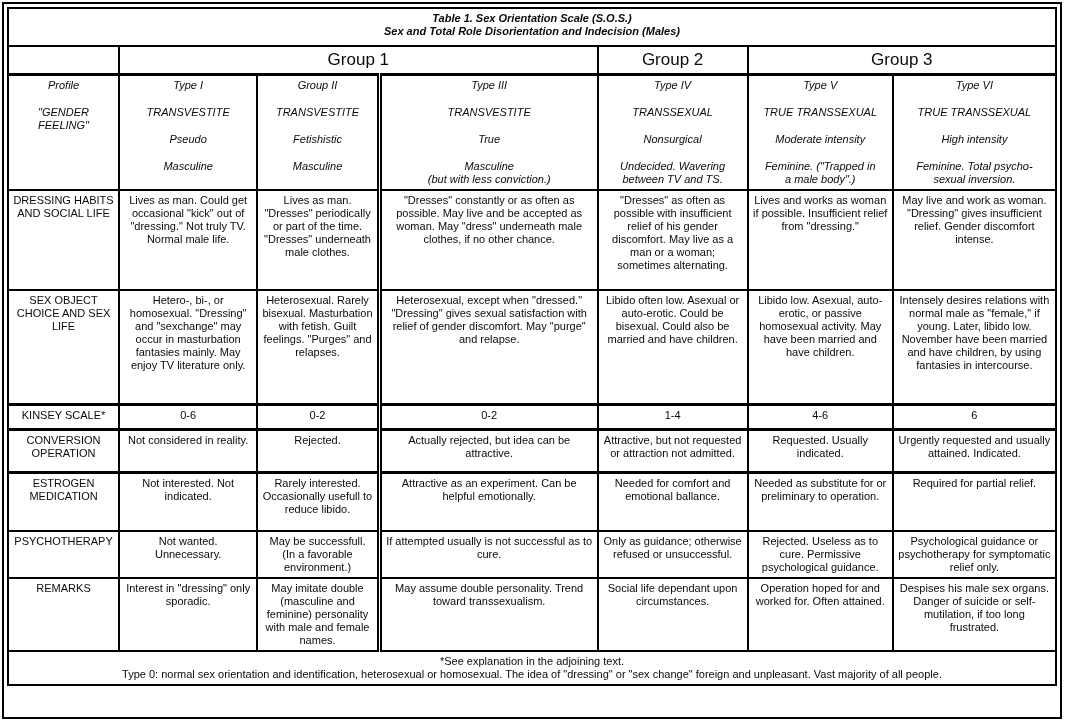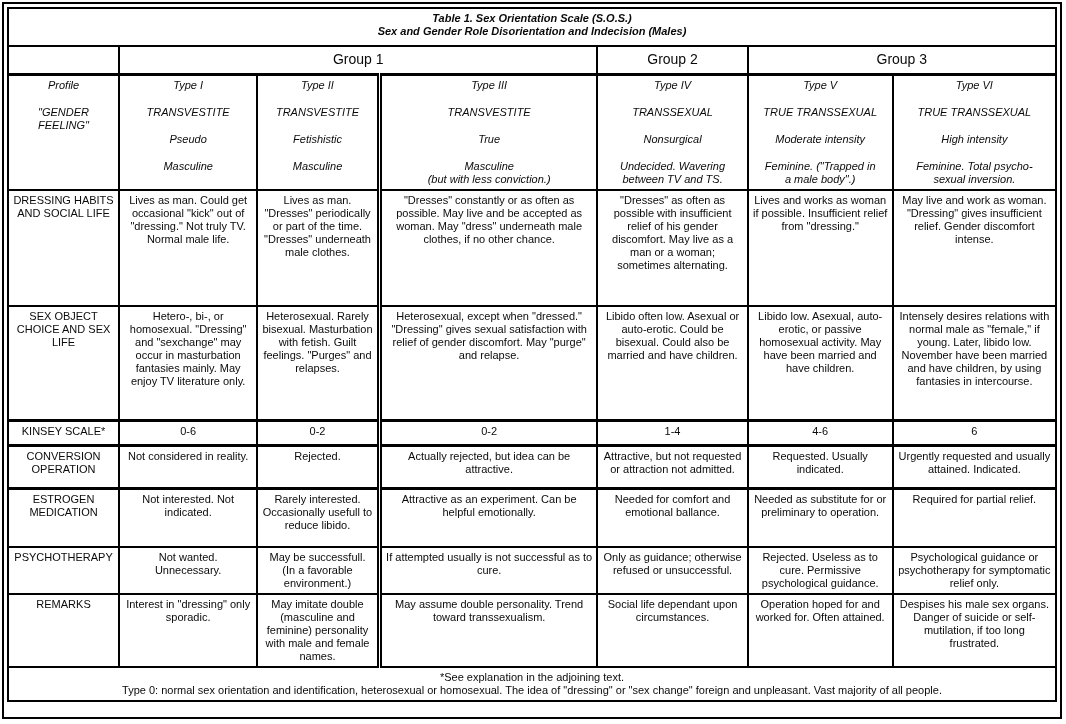--- a/index.html
+++ b/index.html
@@ -1,26 +1,26 @@
 <!DOCTYPE html>
 <html><head>
 <meta charset="utf-8">
 <style>
   html,body{margin:0;padding:0;background:#fff;}
   body{width:1066px;height:724px;position:relative;font-family:"Liberation Sans",sans-serif;color:#0a0a0a;}
   .frame{position:absolute;left:2px;top:2px;width:1060px;height:717px;border:2px solid #000;box-sizing:border-box;padding:3px 18px 0 3px;}
   table.sos{border-collapse:collapse;table-layout:fixed;width:1050px;}
   table.sos td{border:2px solid #000;font-size:11px;line-height:13px;text-align:center;vertical-align:top;padding:3px 4px;box-sizing:border-box;overflow:hidden;}
   td.title-cell{border-bottom-width:3px;font-weight:bold;font-style:italic;font-size:13.5px;line-height:17px;padding:2px;height:38px;vertical-align:middle;}
-  tr.group-row td{border-bottom-width:3px;height:28px;vertical-align:middle;font-size:14px;}
+  tr.group-row td{border-bottom-width:3px;height:28px;vertical-align:middle;font-size:17px;}
   tr.profile-row td{height:115px;font-style:italic;}
   td.profile-head{padding-top:28px;}
   .pl{white-space:pre-line;margin:0 0 14px 0;}
   .pl:last-child{margin-bottom:0;}
-  tr.r-dressing td{height:116px;}
+  tr.r-dressing td{height:100px;}
   tr.r-sexobject td{height:115px;}
   tr.r-kinsey td{height:25px;border-top-width:3px;border-bottom-width:3px;}
   tr.r-conversion td{height:43px;}
   tr.r-estrogen td{height:58px;border-top-width:3px;}
   tr.r-psycho td{height:33px;}
   tr.r-remarks td{height:71px;}
   td.footer-cell{border-top-width:3px;text-align:left;height:32px;padding:2px 4px;font-size:11px;line-height:14px;}
   .dbl{border-left:5px double #000 !important;}
   .rowhead{}
 </style>
@@ -36,21 +36,21 @@
       <col style="width:218px">
         <col style="width:150px">
         <col style="width:145px">
       <col style="width:163px">
     </colgroup>
 
     <tbody>
         <tr>
       <td colspan="7" class="title-cell">
         <div>Table 1. Sex Orientation Scale (S.O.S.)</div>
-        <div>Sex and Gender Role Disorientation and Indecision (Males)</div>
+        <div>Sex and Total Role Disorientation and Indecision (Males)</div>
       </td>
     </tr>
 
     <tr class="group-row">
       <td></td>
       <td colspan="3">Group 1</td>
       <td>Group 2</td>
       <td colspan="2">Group 3</td>
     </tr>
 
@@ -59,21 +59,21 @@
         <div class="pl">Profile</div>
         <div class="pl">"GENDER FEELING"</div>
       </td>
       <td>
         <div class="pl">Type I</div>
         <div class="pl">TRANSVESTITE</div>
         <div class="pl">Pseudo</div>
         <div class="pl">Masculine</div>
       </td>
       <td>
-        <div class="pl">Type II</div>
+        <div class="pl">Group II</div>
         <div class="pl">TRANSVESTITE</div>
         <div class="pl">Fetishistic</div>
         <div class="pl">Masculine</div>
       </td>
       <td class="dbl">
         <div class="pl">Type III</div>
         <div class="pl">TRANSVESTITE</div>
         <div class="pl">True</div>
         <div class="pl">Masculine
 (but with less conviction.)</div>

